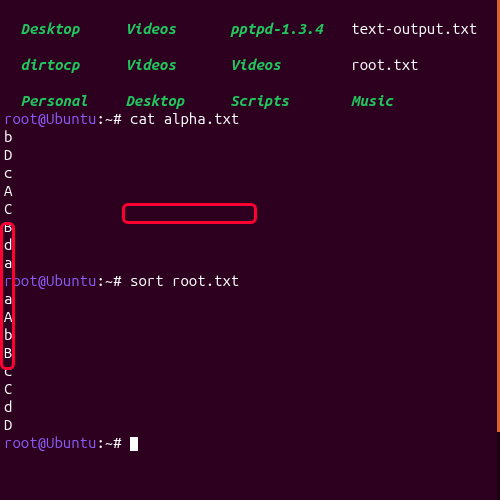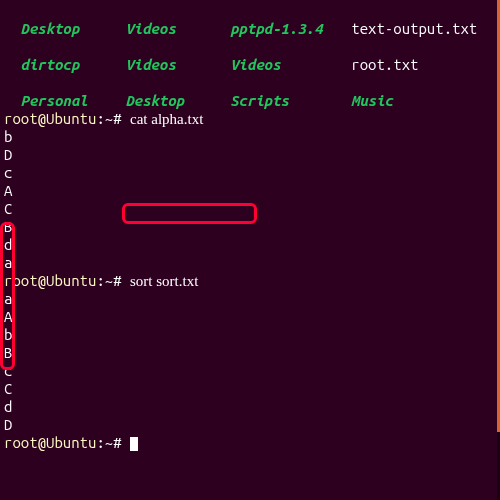--- a/index.html
+++ b/index.html
@@ -12,24 +12,24 @@
       height: 500px;
       padding: 2px 4px;
       line-height: 18px;
       position: relative;
       overflow: hidden;
     }
     .ls-row { white-space: pre; }
     .ls-dir { color: #22c55e; font-weight: bold; display: inline-block; min-width: 88px; font-style: italic; }
     .ls-file { color: #ffffff; display: inline-block; min-width: 88px; }
     .prompt-line { white-space: pre-wrap; }
-    .prompt-user { color: #fef9c3; }
+    .prompt-user { color: #8b5cf6; }
     .prompt-path { color: #ffffff; }
     .prompt-symbol { color: #ffffff; }
-    .cmd { color: #ffffff; font-family: Liberation Serif, serif; }
+    .cmd { color: #ffffff; }
     .output-line { color: #ffffff; }
     .cursor {
       display: inline-block;
       width: 8px;
       height: 14px;
       background: #ffffff;
       vertical-align: middle;
     }
     .highlight-box {
       position: absolute;
@@ -73,21 +73,21 @@
 
 <div class="output-line">b</div>
 <div class="output-line">D</div>
 <div class="output-line">c</div>
 <div class="output-line">A</div>
 <div class="output-line">C</div>
 <div class="output-line">B</div>
 <div class="output-line">d</div>
 <div class="output-line">a</div>
 
-<div class="prompt-line"><span class="prompt-user">root@Ubuntu</span><span>:</span><span class="prompt-path">~</span><span class="prompt-symbol">#</span> <span class="cmd">sort sort.txt</span></div>
+<div class="prompt-line"><span class="prompt-user">root@Ubuntu</span><span>:</span><span class="prompt-path">~</span><span class="prompt-symbol">#</span> <span class="cmd">sort root.txt</span></div>
 
 <div class="output-line">a</div>
 <div class="output-line">A</div>
 <div class="output-line">b</div>
 <div class="output-line">B</div>
 <div class="output-line">c</div>
 <div class="output-line">C</div>
 <div class="output-line">d</div>
 <div class="output-line">D</div>
 

